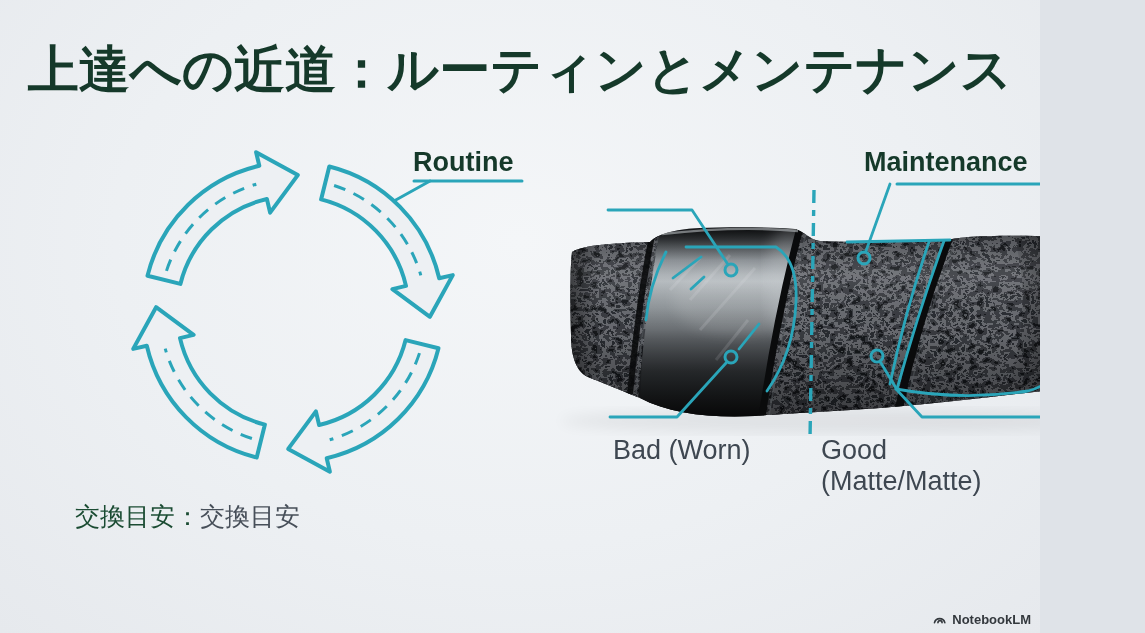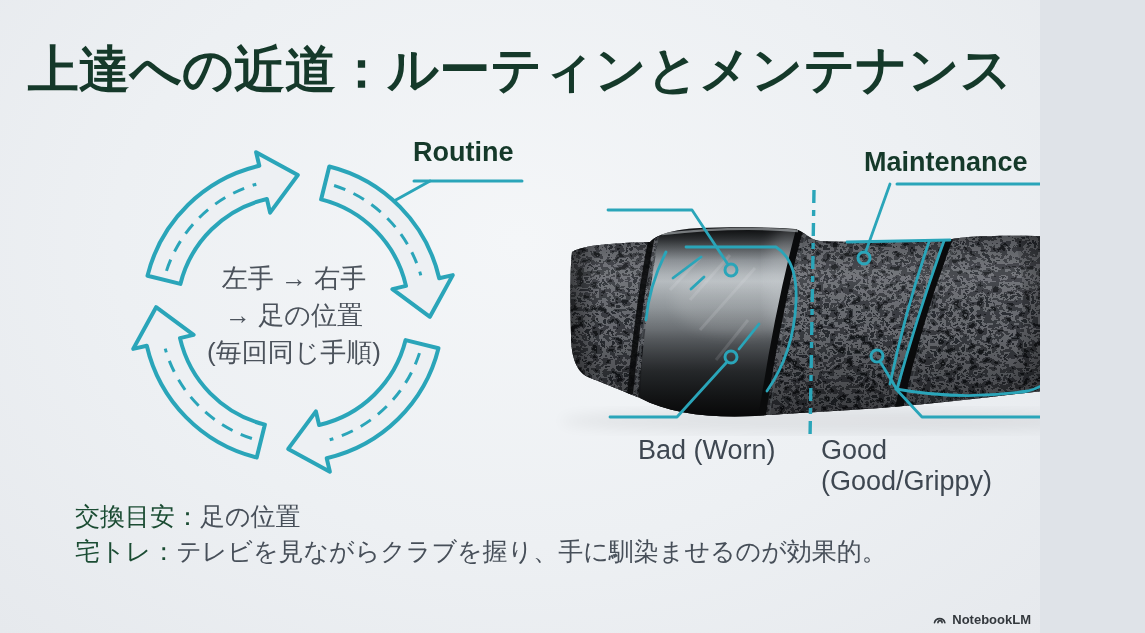--- a/index.html
+++ b/index.html
@@ -10,30 +10,30 @@
   }
   .abs{position:absolute;}
   .page-title{
     left:0; right:0; top:36px; text-align:center;
     font-size:51px; font-weight:800; letter-spacing:0px;
     color:var(--title-green,#15392a);
   }
   .section-label{
     font-size:27px; font-weight:800; color:var(--title-green,#15392a);
   }
-  .routine-label{left:413px; top:137px;}
+  .routine-label{left:413px; top:147px;}
   .maintenance-label{left:864px; top:147px;}
   .cycle-text{
     left:176px; top:260px; width:236px; text-align:center;
     font-size:26px; line-height:37px; color:var(--cycle-gray,#4b525b);
   }
   .photo-label{
     font-size:27px; color:var(--label-gray,#3e4751);
   }
-  .bad-label{left:613px; top:435px;margin-left:25px;}
+  .bad-label{left:613px; top:435px;}
   .good-label{left:821px; top:435px;}
   .notes{
     left:75px; top:499px; font-size:25px; line-height:34.5px;
     color:var(--body-gray,#474f59);
   }
   .note-lead{font-weight:400; color:var(--lead-green,#1b4c33);}
   .branding{
     right:9px; bottom:6px; display:flex; align-items:center; gap:5px;
     font-size:13px; font-weight:700; color:var(--brand-gray,#33383d);
   }
@@ -187,32 +187,26 @@
         <path d="M 256.7 457.5 A 150 150 0 0 1 146.8 345.7 L 133.2 348.9 L 156.1 307.2 L 193.6 334.9 L 180.0 338.1 A 116 116 0 0 0 264.9 424.6 Z" class="cycseg"></path>
         <path d="M 251.9 438.5 A 133 133 0 0 1 165.2 348.7" class="cycdash"></path>
       </g>
   </svg>
 
   <div class="abs page-title">上達への近道：ルーティンとメンテナンス</div>
 
   <div class="abs section-label routine-label">Routine</div>
   <div class="abs section-label maintenance-label">Maintenance</div>
 
-  <div class="abs cycle-text">
-    <div>左手 → 右手</div>
-    <div>→ 足の位置</div>
-    <div>(毎回同じ手順)</div>
-  </div>
 
   <div class="abs photo-label bad-label">Bad (Worn)</div>
-  <div class="abs photo-label good-label">Good (Good/Grippy)</div>
+  <div class="abs photo-label good-label">Good (Matte/Matte)</div>
 
   <div class="abs notes">
-    <div><span class="note-lead">交換目安：</span><span>足の位置</span></div>
-    <div><span class="note-lead">宅トレ：</span><span>テレビを見ながらクラブを握り、手に馴染ませるのが効果的。</span></div>
+    <div><span class="note-lead">交換目安：</span><span>交換目安</span></div>
   </div>
 
   <div class="abs branding">
     <svg width="15" height="15" viewBox="0 0 24 24">
       <path d="M4 17 a8.5 8.5 0 0 1 16.5 0" fill="none" stroke="#33383d" stroke-width="2.6" stroke-linecap="round"></path>
       <path d="M9.5 17 a3.3 3.3 0 0 1 6.6 0" fill="none" stroke="#33383d" stroke-width="2.6" stroke-linecap="round"></path>
     </svg>
     <span>NotebookLM</span>
   </div>
 </div>

